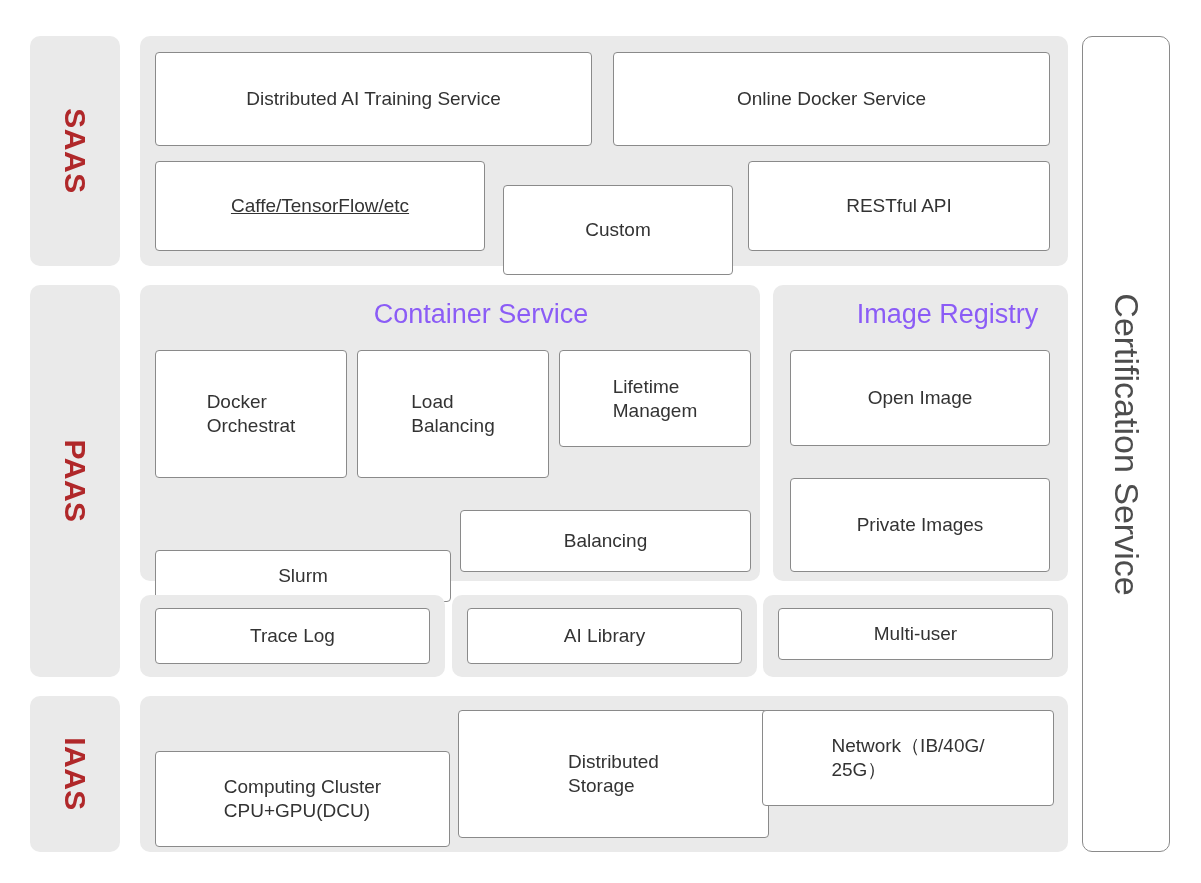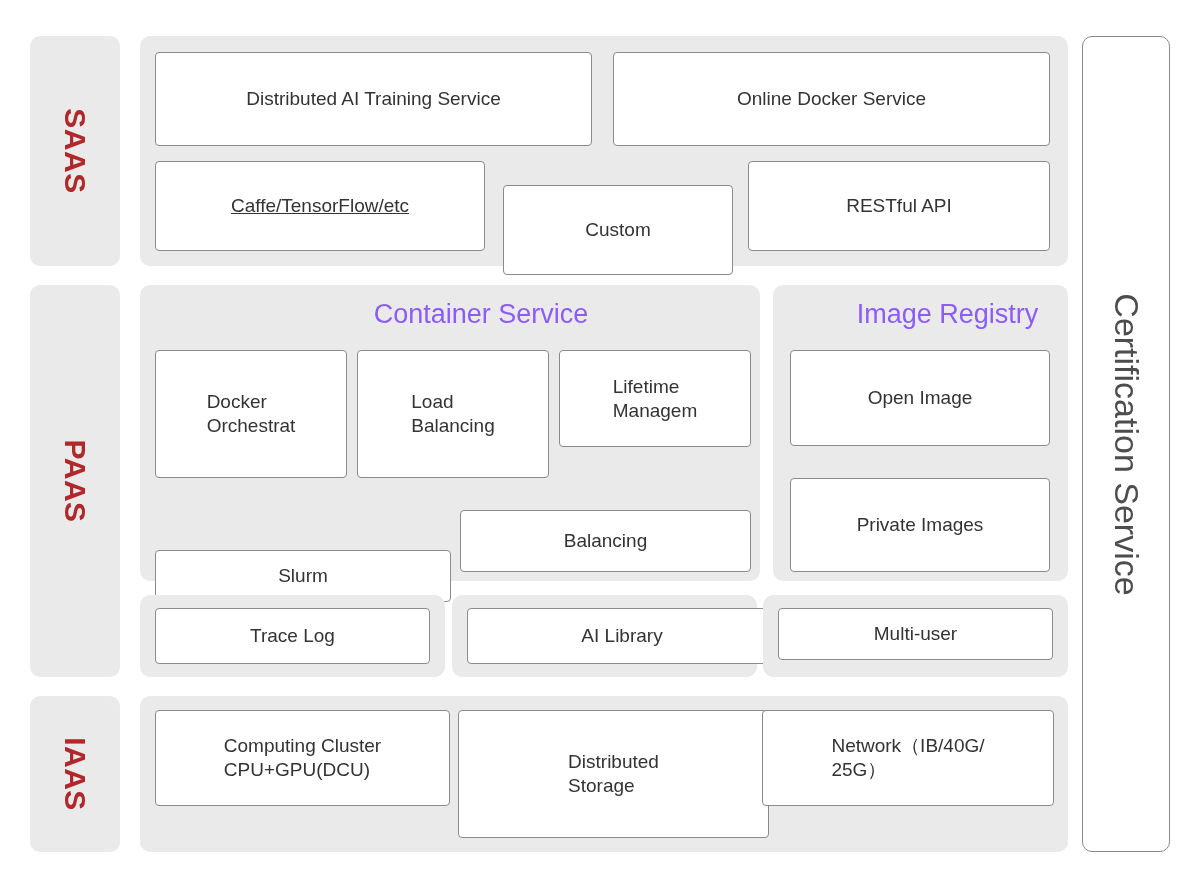--- a/index.html
+++ b/index.html
@@ -151,30 +151,30 @@
   <div class="card" style="left:790px; top:350px; width:260px; height:96px;">Open Image</div>
 
   <div class="card" style="left:790px; top:478px; width:260px; height:94px;">Private Images</div>
 
   <div class="panel" style="left:140px; top:595px; width:305px; height:82px;">
   </div>
   <div class="card" style="left:155px; top:608px; width:275px; height:56px;">Trace Log</div>
 
   <div class="panel" style="left:452px; top:595px; width:305px; height:82px;">
   </div>
-  <div class="card" style="left:467px; top:608px; width:310px; height:56px;">AI Library</div>
+  <div class="card" style="left:467px; top:608px; width:275px; height:56px;">AI Library</div>
 
   <div class="panel" style="left:763px; top:595px; width:305px; height:82px;">
   </div>
   <div class="card" style="left:778px; top:608px; width:275px; height:52px;">Multi-user</div>
 
   <div class="panel" style="left:140px; top:696px; width:928px; height:156px;">
   </div>
 
-  <div class="card" style="left:155px; top:710px; width:295px; height:96px; white-space:pre-line;">Computing Cluster
+  <div class="card" style="left:155px; top:751px; width:295px; height:96px; white-space:pre-line;">Computing Cluster
 CPU+GPU(DCU)</div>
 
   <div class="card" style="left:458px; top:710px; width:311px; height:128px; white-space:pre-line;">Distributed
 Storage</div>
 
   <div class="card" style="left:762px; top:710px; width:292px; height:96px; white-space:pre-line;">Network（IB/40G/
 25G）</div>
 
   <div id="cert-bar">
     <span class="txt">Certification Service</span>

